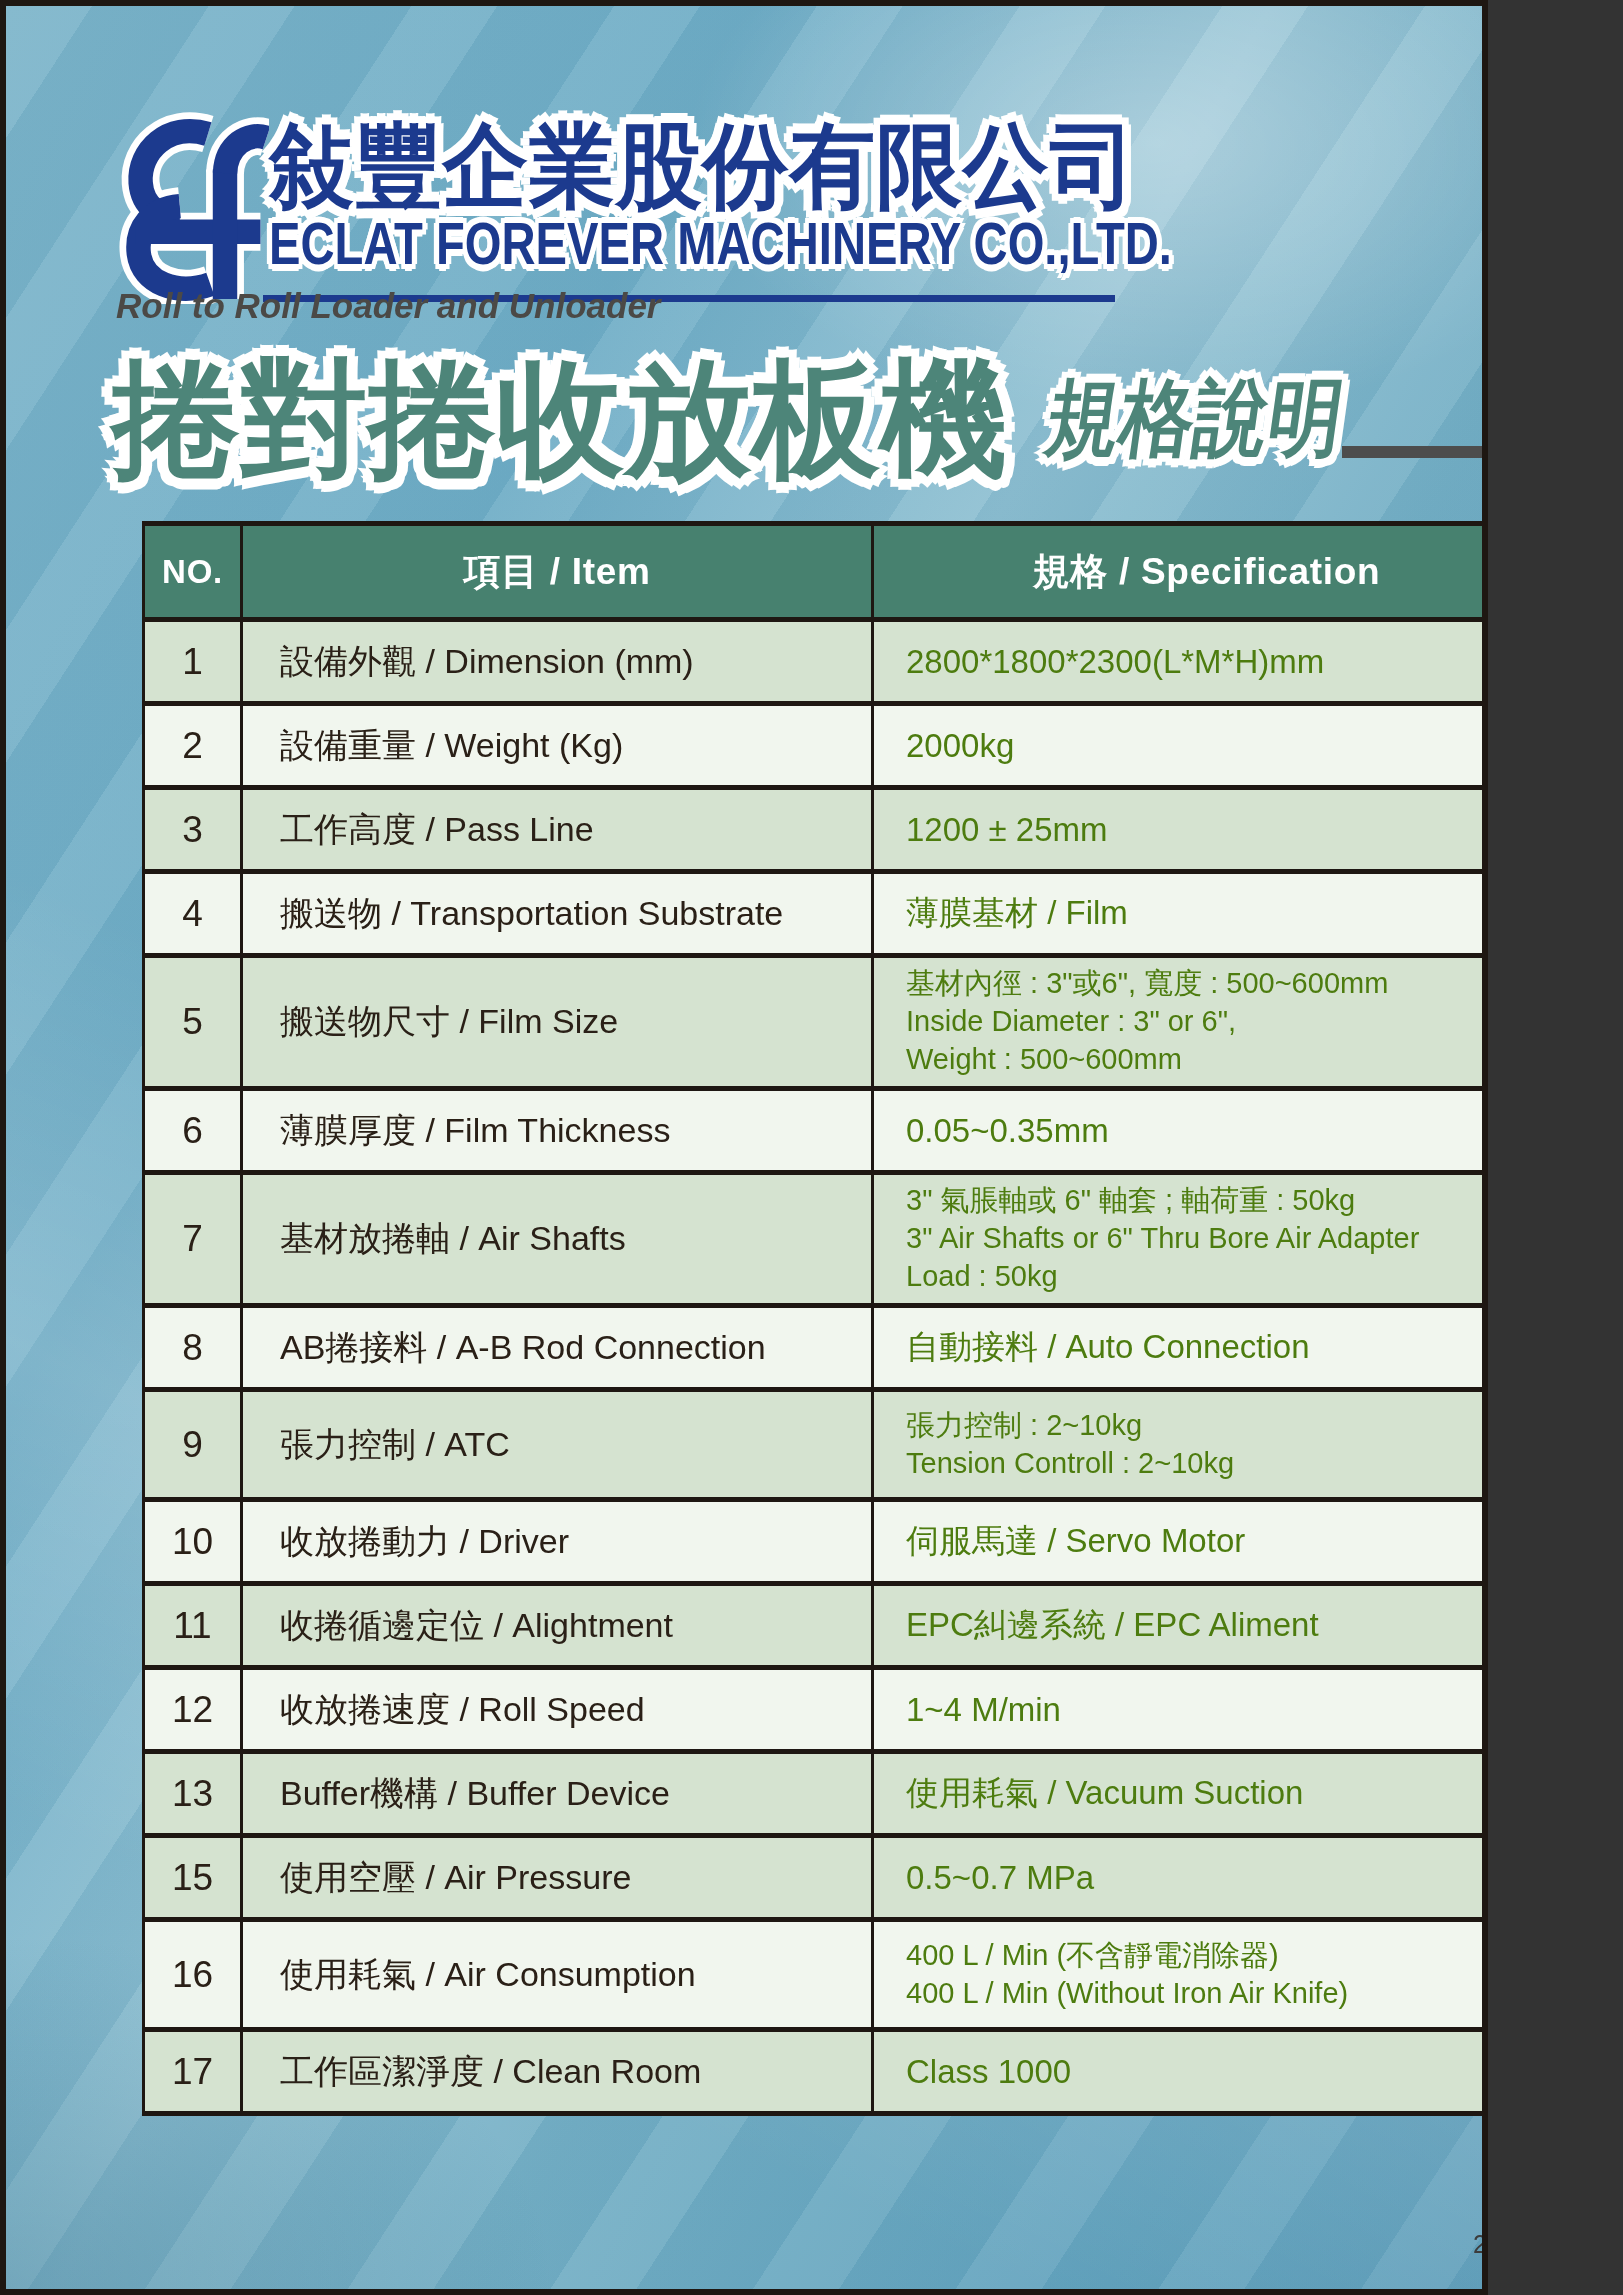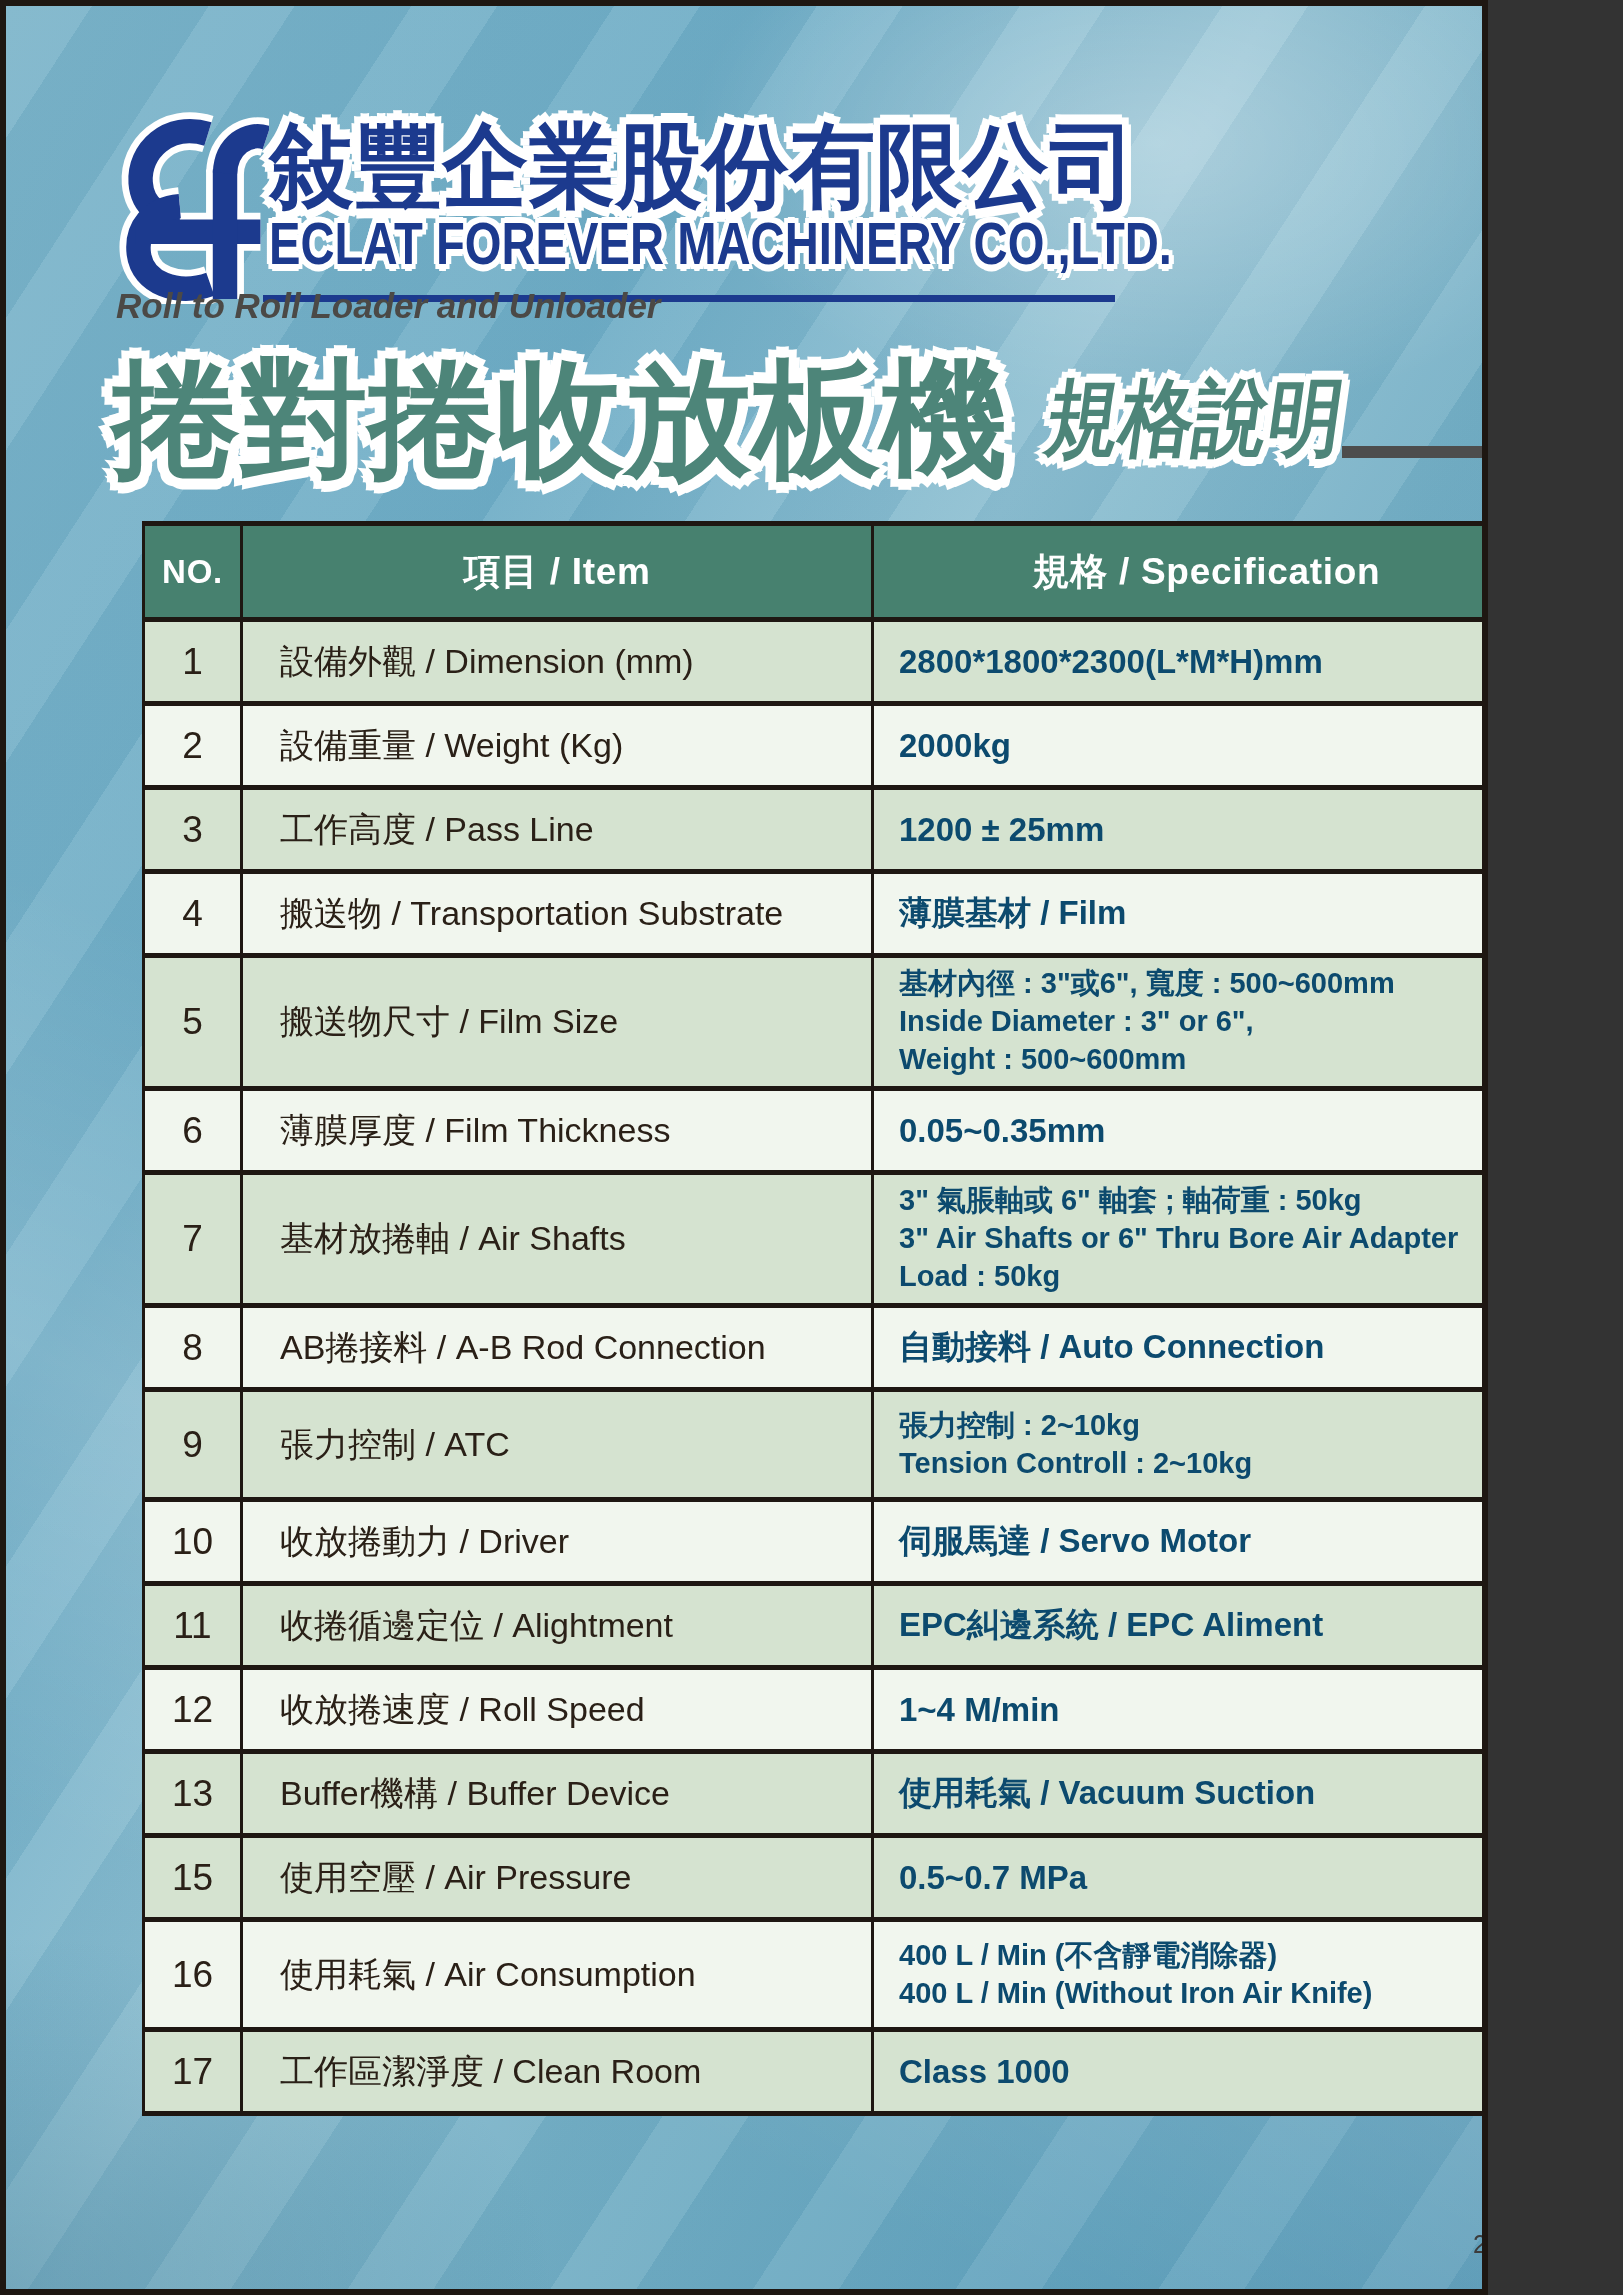--- a/index.html
+++ b/index.html
@@ -68,21 +68,21 @@
   .spec-table thead tr { height:96px; background:#47816f; }
   .spec-table th { color:#ffffff; font-size:37px; font-weight:bold; text-align:center; letter-spacing:0.7px; }
   .spec-table th:first-child { font-size:33px; }
   .spec-table tbody tr { height:84px; }
   .spec-table tbody tr.lines-2 { height:110px; }
   .spec-table tbody tr.lines-3 { height:133px; }
   .row-green { background:#d5e3d0; }
   .row-white { background:#f1f6ee; }
   td.no   { text-align:center; font-size:37px; color:#2a2017; }
   td.item { padding-left:37px; font-size:34px; font-weight:400; color:#2a2017; }
-  td.spec { padding-left:25px; font-size:33px; font-weight:700; color:#0c4a6e; }
+  td.spec { padding-left:32px; font-size:33px; font-weight:400; color:#4d7c0f; }
   tr.lines-2 td.spec, tr.lines-3 td.spec { font-size:29px; line-height:1.3; }
   
   .footer-date { position:absolute; left:1427px; top:2224px; font-size:25px; color:#3c3c3c;margin-left:40px; }
 </style>
 </head>
 <body>
 
 <div class="page">
 
   <svg class="logo" viewBox="0 0 270 340" xmlns="http://www.w3.org/2000/svg">

